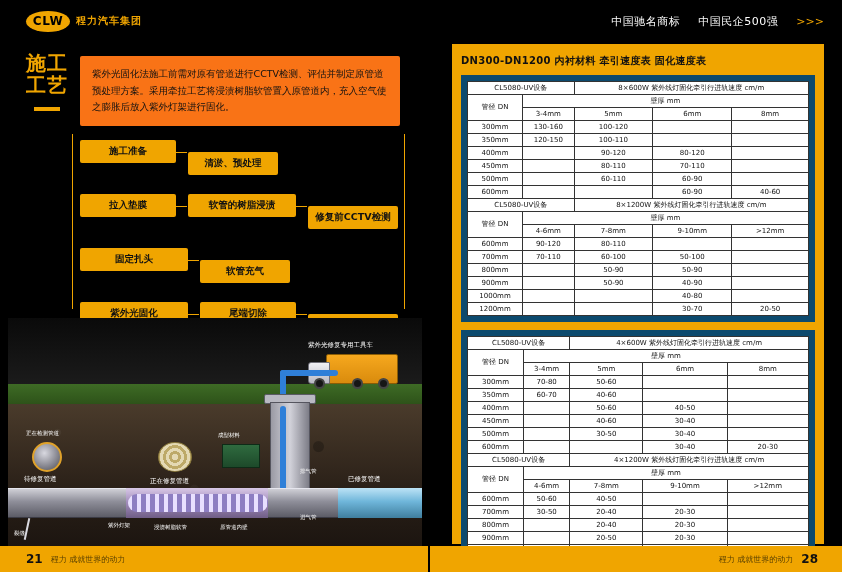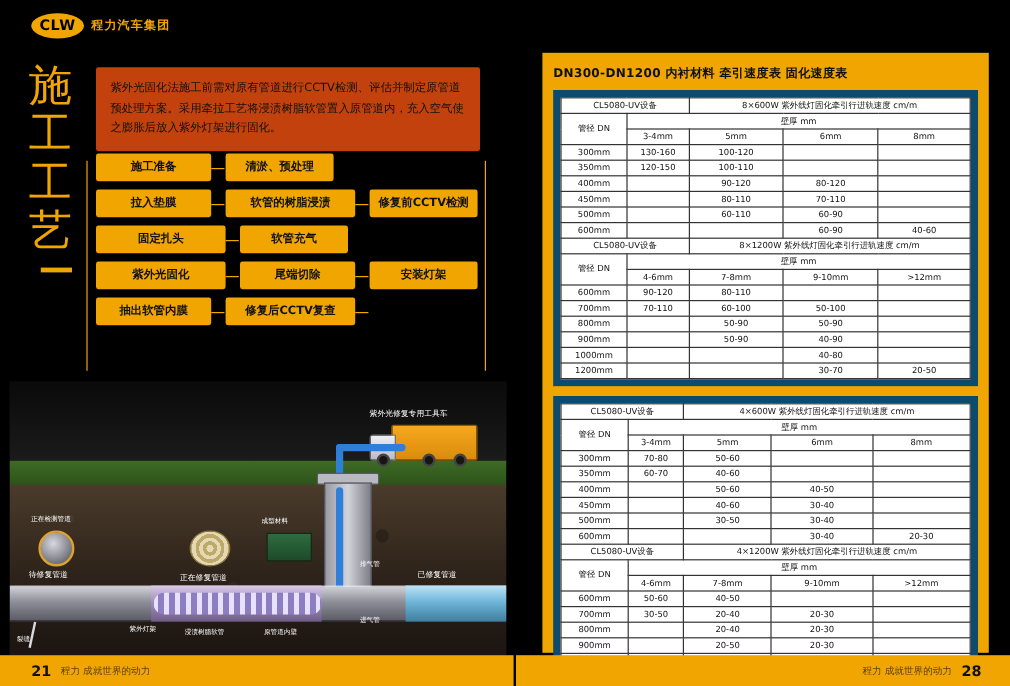--- a/index.html
+++ b/index.html
@@ -48,37 +48,37 @@
     font-size: 10px;
     font-weight: bold;
     letter-spacing: 1px;
   }
 
   .vertical-title {
     position: absolute;
     left: 24px; top: 52px;
     width: 46px;
     color: #f0a500;
-    font-size: 36px;
-    font-weight: normal;
+    font-size: 20px;
+    font-weight: bold;
     line-height: 1.12;
     letter-spacing: 1px;
-    text-align: left;
+    text-align: center;
   }
   .vertical-title .bar {
     margin: 10px auto 0;
     width: 26px; height: 4px;
     background: #f0a500;
   }
 
   .intro-box {
     position: absolute;
     left: 80px; top: 56px;
     width: 320px;
-    background: #c2410c;
+    background: #f97316;
     color: #111;
     font-size: 9.5px;
     line-height: 1.75;
     padding: 10px 12px;
     border-radius: 2px;
   }
 
   .flow {
     position: absolute;
     left: 80px; top: 128px;
@@ -95,21 +95,21 @@
     font-size: 9.5px;
     font-weight: bold;
     text-align: center;
     padding: 5px 2px;
     border-radius: 2px;
     margin-right: 12px;
     position: relative;
   }
   .flow-cell.w1 { width: 96px; }
   .flow-cell.w2 { width: 108px; }
-  .flow-cell.w3 { width: 90px; margin-right: 0; }
+  .flow-cell.w3 { width: 90px; margin-right: 0; margin-top: 24px; }
   .flow-cell.wide { width: 135px; }
   .flow-cell::after {
     content: "";
     position: absolute;
     right: -11px; top: 50%;
     width: 11px; height: 1px;
     background: #f0a500;
   }
   .flow-cell.w3::after { display: none; }
   .flow-left-rail {
@@ -501,20 +501,25 @@
     <div class="page-footer-left">
       <div class="pagenum-left">21</div>
       <div class="footer-slogan-left">程力 成就世界的动力</div>
     </div>
   </div>
 
   <div class="gutter"></div>
 
   <div class="right-page">
 
+    <div class="right-head">
+      <div class="rh-item">中国驰名商标</div>
+      <div class="rh-item">中国民企500强</div>
+      <div class="rh-arrows">&gt;&gt;&gt;</div>
+    </div>
 
     <div class="yellow-panel">
       <div class="panel-title">DN300-DN1200 内衬材料 牵引速度表 固化速度表</div>
 
       <div class="tbl-wrap">
         <table class="spec">
           <tbody>
               <tr>
             <td class="eqp" colspan="2">CL5080-UV设备</td>
             <td class="eqp-right" colspan="3">8×600W  紫外线灯固化牵引行进轨速度 cm/m</td>

